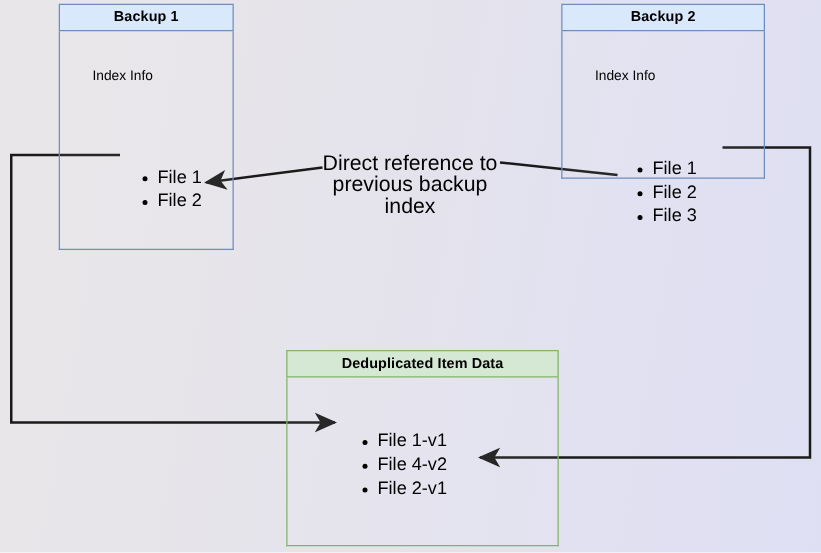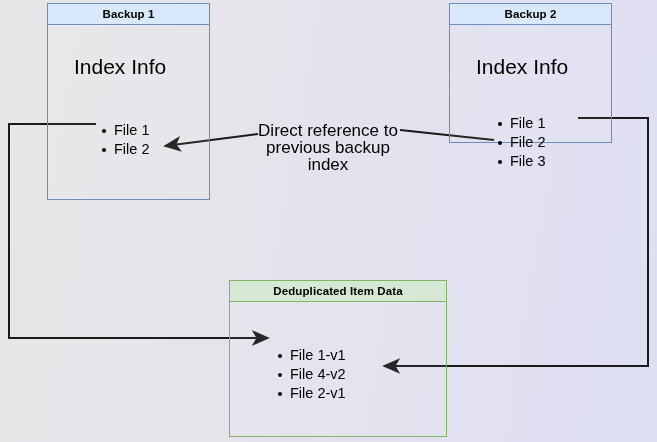--- a/index.html
+++ b/index.html
@@ -69,28 +69,28 @@
   }
   .box-green > .box-body {
     border: 1px solid #82b366;
     border-top: none;
   }
 
   .index-label {
     position: absolute;
     left: 26px;
     top: 30px;
-    font-size: 21px;
+    font-size: 11px;
     color: #000;
     white-space: nowrap;
   }
 
   ul.file-list {
     position: absolute;
-    margin: 4px;
+    margin: 16px;
     padding: 0;
     list-style: none;
   }
   ul.file-list li {
     font-size: 14.5px;
     line-height: 19px;
     color: #000;
     white-space: nowrap;
     position: relative;
     padding-left: 14px;
@@ -128,21 +128,21 @@
     </defs>
 
     <path d="M 96 124 L 9 124 L 9 338 L 268 338" fill="none" stroke="#1a1a1a" stroke-width="2" marker-end="url(#ah)"></path>
 
     <path d="M 494 140 L 400 130" fill="none" stroke="#1a1a1a" stroke-width="2"></path>
     <path d="M 258 134 L 165 146" fill="none" stroke="#1a1a1a" stroke-width="2" marker-end="url(#ah)"></path>
 
     <path d="M 578 118 L 648 118 L 648 366 L 384 366" fill="none" stroke="#1a1a1a" stroke-width="2" marker-end="url(#ah)"></path>
   </svg>
 
-  <div class="box box-blue" style="left:47px; top:3px; width:163px; height:197px;">
+  <div class="box box-blue" style="left:47px; top:3px; width:140px; height:197px;">
     <div class="box-head">Backup 1</div>
     <div class="box-body">
       <div class="index-label">Index Info</div>
       <ul class="file-list" style="left:48px; top:92px;">
         <li>File 1</li>
         <li>File 2</li>
       </ul>
     </div>
   </div>
 
@@ -154,21 +154,21 @@
         <li>File 1</li>
         <li>File 2</li>
         <li>File 3</li>
       </ul>
     </div>
   </div>
 
   <div class="box box-green" style="left:229px; top:280px; width:218px; height:157px;">
     <div class="box-head">Deduplicated Item Data</div>
     <div class="box-body">
-      <ul class="file-list" style="left:42px; top:40px;">
+      <ul class="file-list" style="left:42px; top:26px;">
         <li>File 1-v1</li>
         <li>File 4-v2</li>
         <li>File 2-v1</li>
       </ul>
     </div>
   </div>
 
   <div class="edge-label" style="left:248px; top:122px; width:160px;">Direct reference to
 previous backup index</div>
 

